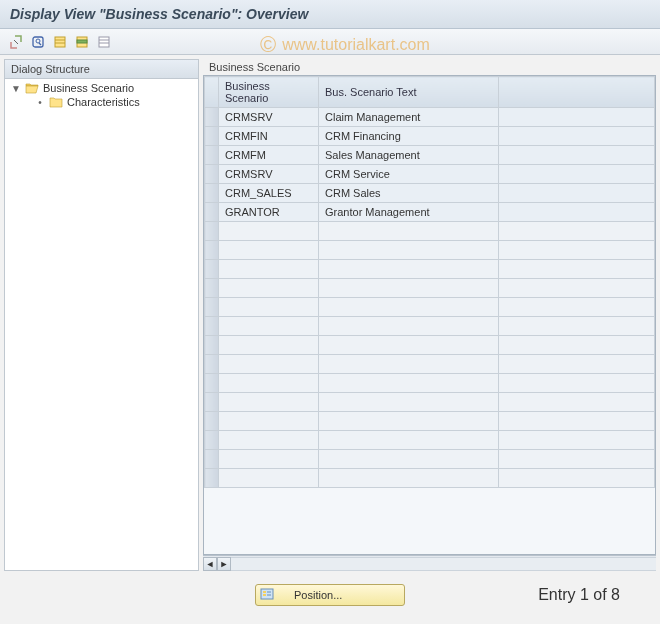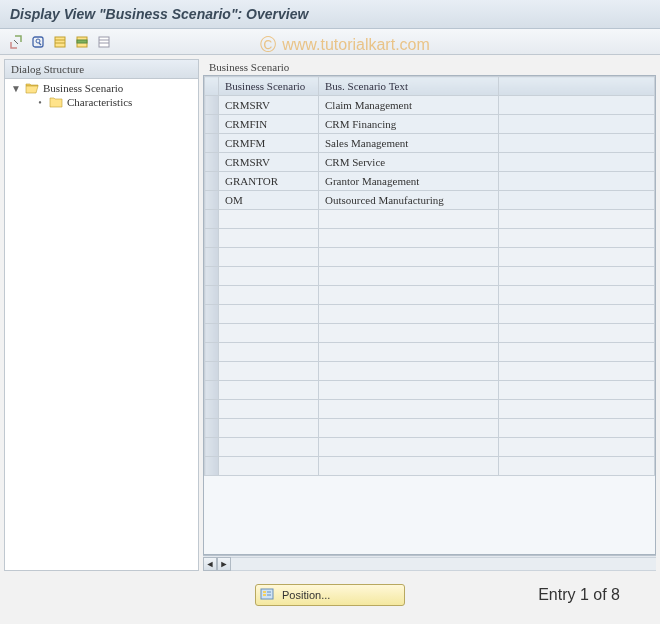--- a/index.html
+++ b/index.html
@@ -37,21 +37,20 @@
       display: flex;
       align-items: center;
       justify-content: center;
       border: 1px solid transparent;
       border-radius: 2px;
       cursor: pointer;
     }
     .main-area {
       display: flex;
       height: 520px;
-      font-family: Liberation Serif, serif;
     }
     .tree-panel {
       width: 195px;
       background: #fff;
       border: 1px solid #c0c8d0;
       margin: 4px 0 4px 4px;
       display: flex;
       flex-direction: column;
     }
     .tree-header {
@@ -170,21 +169,21 @@
       display: inline-flex;
       align-items: center;
       height: 22px;
       border: 1px solid #b8a860;
       background: linear-gradient(#fff8d8, #f4e8a0);
       border-radius: 3px;
       padding: 0 22px 0 4px;
       cursor: pointer;
       font-size: 11px;
       color: #333;
-      gap: 8px;
+      gap: 20px;
       min-width: 150px;
       justify-content: flex-start;
     }
     .entry-text {
       position: absolute;
       right: 40px;
       font-size: 16px;
       color: #333;
     }
     .watermark {
@@ -309,28 +308,28 @@
               <td></td>
             </tr>
             <tr>
               <td class="row-selector"></td>
               <td class="col-code">CRMSRV</td>
               <td class="col-text">CRM Service</td>
               <td></td>
             </tr>
             <tr>
               <td class="row-selector"></td>
+              <td class="col-code">CRM_SALES</td>
+              <td class="col-text">CRM Sales</td>
+              <td></td>
+            </tr>
+            <tr>
+              <td class="row-selector"></td>
               <td class="col-code">GRANTOR</td>
               <td class="col-text">Grantor Management</td>
-              <td></td>
-            </tr>
-            <tr>
-              <td class="row-selector"></td>
-              <td class="col-code">OM</td>
-              <td class="col-text">Outsourced Manufacturing</td>
               <td></td>
             </tr>
             <tr>
               <td class="row-selector"></td>
               <td class="col-code empty"></td>
               <td class="col-text empty"></td>
               <td class="empty"></td>
             </tr>
             <tr>
               <td class="row-selector"></td>

